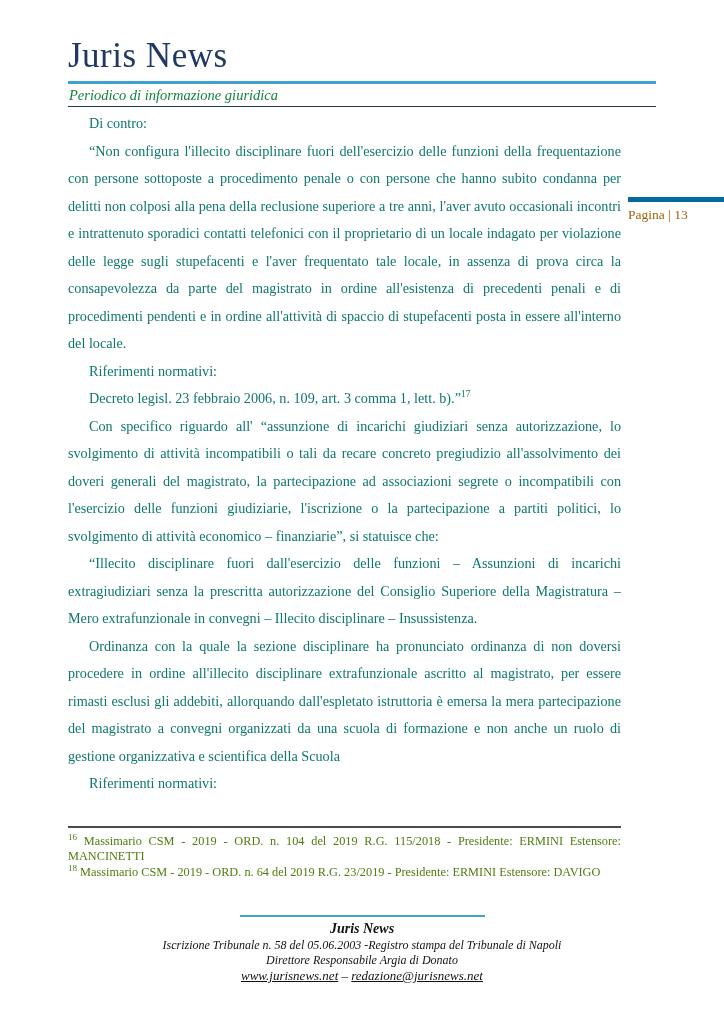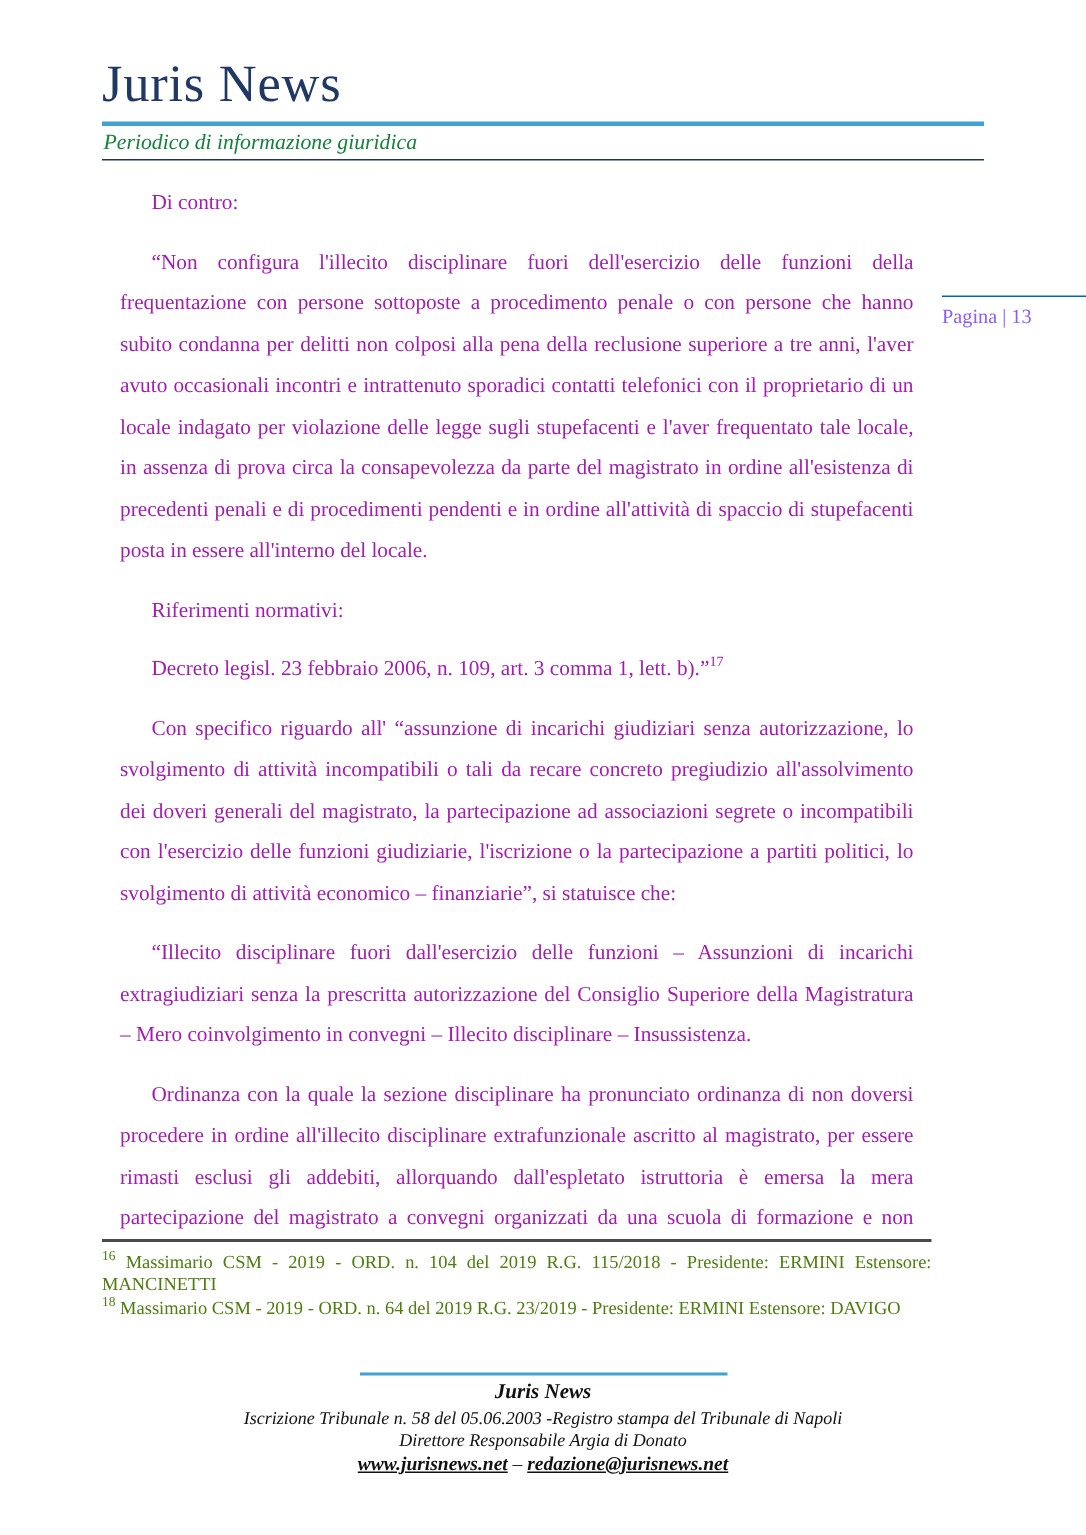--- a/index.html
+++ b/index.html
@@ -23,32 +23,32 @@
   .rule-blue { height: 3px; background: #41A1CF; margin-top: 3px; }
   .subtitle {
     font-style: italic; font-size: 14.5px; line-height: 18px;
     color: #15803d; padding: 2px 0 2px 1px;
   }
   .rule-dark { height: 1px; background: #24364f; }
 
   
   .page-number {
     position: absolute; left: 628px; top: 197px; width: 96px;
-    border-top: 1px solid #0369a1; padding-top: 5px;
-    font-size: 13.5px; color: #8b5cf6;
+    border-top: 5px solid #0369a1; padding-top: 5px;
+    font-size: 13.5px; color: #a16207;
   }
 
   
   .body-text {
     position: absolute; left: 68px; top: 110px; width: 553px;
     height: 716px; overflow: hidden;
   }
   .body-text p {
-    margin: 12px; text-indent: 21px; text-align: justify;
-    font-size: 14.2px; line-height: 27.5px; color: #a21caf;
+    margin: 0; text-indent: 21px; text-align: justify;
+    font-size: 14.2px; line-height: 27.5px; color: #0f766e;
   }
   .fnref { font-size: 9.5px; line-height: 0; vertical-align: super; }
 
   
   .footnotes { position: absolute; left: 68px; top: 826px; width: 553px; }
   .fn-sep { height: 2px; background: #4a4a4a; margin-bottom: 6px; }
   .fn {
     font-size: 12.3px; line-height: 15.3px; text-align: justify; color: #4d7c0f;
   }
   .fn sup { font-size: 9px; line-height: 0; }
@@ -56,21 +56,21 @@
   
   .page-footer {
     position: absolute; left: 0; top: 915px; width: 724px;
     text-align: center; font-style: italic; color: #111111;
   }
   .footer-rule { width: 245px; height: 2px; background: #41A1CF; margin: 0 auto 3px auto; }
   .f-title { font-weight: bold; font-size: 14px; line-height: 17px; }
   .f-reg   { font-size: 12px; line-height: 16px; }
   .f-dir   { font-size: 12px;   line-height: 15px; }
   .f-links { font-size: 13px;   line-height: 16px; }
-  .f-links a { color: #111111; text-decoration: underline; cursor: pointer; font-weight: bold; }
+  .f-links a { color: #111111; text-decoration: underline; cursor: pointer; }
 </style>
 </head>
 <body>
 
 <div class="page">
 
   <header class="header">
     <h1>Juris News</h1>
     <div class="rule-blue"></div>
     <div class="subtitle">Periodico di informazione giuridica</div>
@@ -78,21 +78,21 @@
   </header>
 
   <div class="page-number">Pagina | 13</div>
 
   <main class="body-text">
     <p>Di contro:</p>
     <p>“Non configura l'illecito disciplinare fuori dell'esercizio delle funzioni della frequentazione con persone sottoposte a procedimento penale o con persone che hanno subito condanna per delitti non colposi alla pena della reclusione superiore a tre anni, l'aver avuto occasionali incontri e intrattenuto sporadici contatti telefonici con il proprietario di un locale indagato per violazione delle legge sugli stupefacenti e l'aver frequentato tale locale, in assenza di prova circa la consapevolezza da parte del magistrato in ordine all'esistenza di precedenti penali e di procedimenti pendenti e in ordine all'attività di spaccio di stupefacenti posta in essere all'interno del locale.</p>
     <p>Riferimenti normativi:</p>
     <p><span>Decreto legisl. 23 febbraio 2006, n. 109, art. 3 comma 1, lett. b).”</span><sup class="fnref">17</sup></p>
     <p>Con specifico riguardo all' “assunzione di incarichi giudiziari senza autorizzazione, lo svolgimento di attività incompatibili o tali da recare concreto pregiudizio all'assolvimento dei doveri generali del magistrato, la partecipazione ad associazioni segrete o incompatibili con l'esercizio delle funzioni giudiziarie, l'iscrizione o la partecipazione a partiti politici, lo svolgimento di attività economico – finanziarie”, si statuisce che:</p>
-    <p>“Illecito disciplinare fuori dall'esercizio delle funzioni – Assunzioni di incarichi extragiudiziari senza la prescritta autorizzazione del Consiglio Superiore della Magistratura – Mero coinvolgimento in convegni – Illecito disciplinare – Insussistenza.</p>
+    <p>“Illecito disciplinare fuori dall'esercizio delle funzioni – Assunzioni di incarichi extragiudiziari senza la prescritta autorizzazione del Consiglio Superiore della Magistratura – Mero extrafunzionale in convegni – Illecito disciplinare – Insussistenza.</p>
     <p>Ordinanza con la quale la sezione disciplinare ha pronunciato ordinanza di non doversi procedere in ordine all'illecito disciplinare extrafunzionale ascritto al magistrato, per essere rimasti esclusi gli addebiti, allorquando dall'espletato istruttoria è emersa la mera partecipazione del magistrato a convegni organizzati da una scuola di formazione e non anche un ruolo di gestione organizzativa e scientifica della Scuola</p>
     <p>Riferimenti normativi:</p>
   </main>
 
   <section class="footnotes">
     <div class="fn-sep"></div>
     <div class="fn"><sup>16</sup> <span>Massimario CSM - 2019 - ORD. n. 104 del 2019 R.G. 115/2018 - Presidente: ERMINI Estensore: MANCINETTI</span></div>
     <div class="fn"><sup>18</sup> <span>Massimario CSM - 2019 - ORD. n. 64 del 2019 R.G. 23/2019 - Presidente: ERMINI Estensore: DAVIGO</span></div>
   </section>
 

